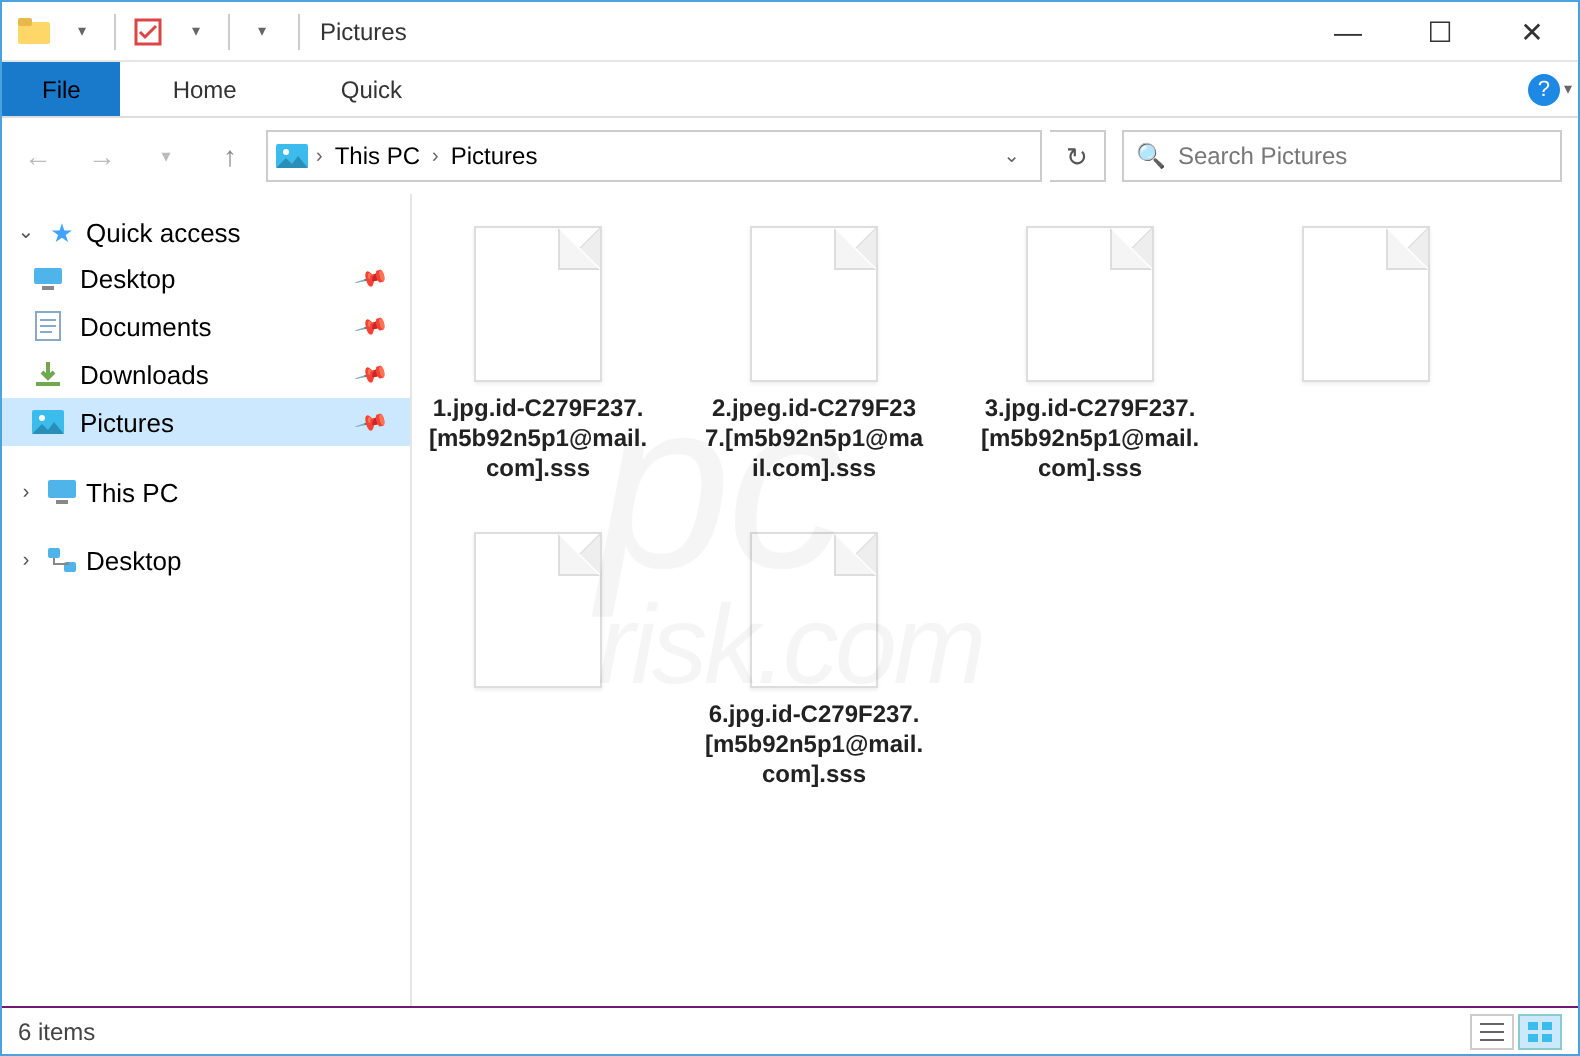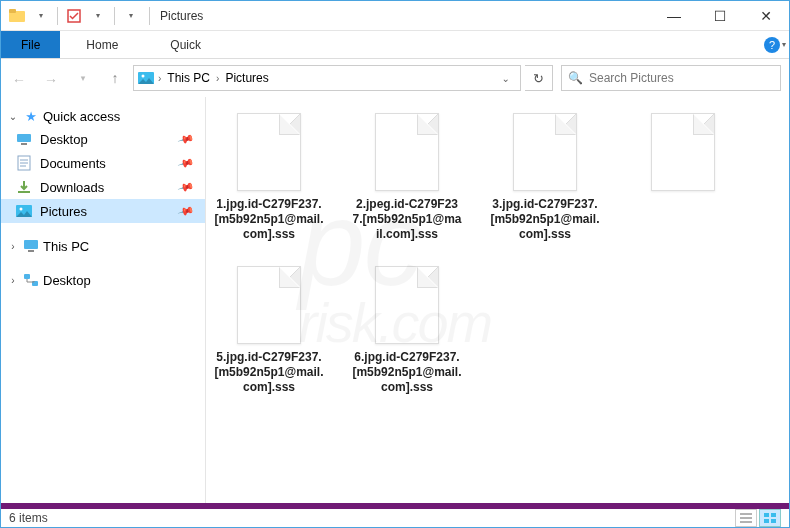--- a/index.html
+++ b/index.html
@@ -52,21 +52,21 @@
 
 
 .files { flex: 1; padding: 16px 8px; display: flex; flex-wrap: wrap; align-content: flex-start; gap: 24px 28px; overflow: auto; font-weight: bold; }
 .file { width: 110px; display: flex; flex-direction: column; align-items: center; gap: 6px; }
 .file .thumb { width: 64px; height: 78px; background: #fff; border: 1px solid #ddd; position: relative; box-shadow: 0 1px 2px rgba(0,0,0,0.08); }
 .file .thumb::before { content: ""; position: absolute; top: 0; right: 0; width: 20px; height: 20px; background: linear-gradient(135deg, #fff 48%, #ddd 50%, #eee 52%); clip-path: polygon(100% 0, 100% 100%, 0 0); }
 .file .thumb::after { content: ""; position: absolute; top: 0; right: 0; width: 20px; height: 20px; border-bottom: 1px solid #ddd; border-left: 1px solid #ddd; background: #f5f5f5; clip-path: polygon(0 0, 100% 100%, 0 100%); }
 .file .fname { font-size: 12px; text-align: center; line-height: 1.25; word-break: break-all; color: #222; max-height: 48px; overflow: hidden; }
 
 
-.statusbar { height: 24px; border-top: 6px solid #701a75; display: flex; align-items: center; padding: 0 8px; font-size: 12px; color: #444; justify-content: space-between; }
+.statusbar { height: 24px; border-top: 1px solid #701a75; display: flex; align-items: center; padding: 0 8px; font-size: 12px; color: #444; justify-content: space-between; }
 .statusbar .views { display: flex; gap: 2px; }
 .statusbar .vbtn { width: 22px; height: 18px; border: 1px solid #ccc; display: flex; align-items: center; justify-content: center; font-size: 10px; }
 .statusbar .vbtn.active { background: #cce8ff; border-color: #8cc; }
 
 
 .watermark { position: absolute; top: 50%; left: 50%; transform: translate(-50%, -50%); font-size: 120px; font-weight: 400; font-style: italic; color: rgba(0,0,0,0.04); pointer-events: none; white-space: nowrap; letter-spacing: -2px; }
 .watermark small { font-size: 56px; display: block; text-align: right; margin-top: -22px; }
 </style>
 </head>
 <body>
@@ -226,21 +226,20 @@
       </div>
       <div class="file">
         <div class="thumb"></div>
         <div class="fname">3.jpg.id-C279F237.[m5b92n5p1@mail.com].sss</div>
       </div>
       <div class="file">
         <div class="thumb"></div>
       </div>
       <div class="file">
         <div class="thumb"></div>
-        <div class="fname">5.jpg.id-C279F237.[m5b92n5p1@mail.com].sss</div>
       </div>
       <div class="file">
         <div class="thumb"></div>
         <div class="fname">6.jpg.id-C279F237.[m5b92n5p1@mail.com].sss</div>
       </div>
     </div>
 </div>
 
 <div class="statusbar">
   <span>6 items</span>

